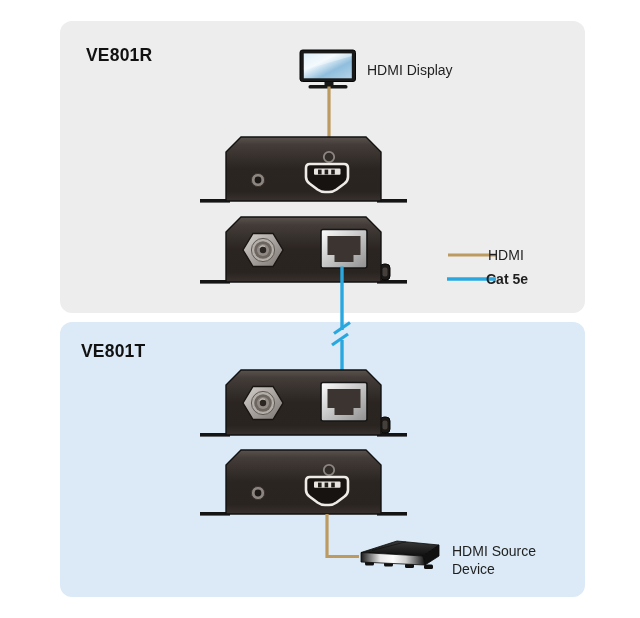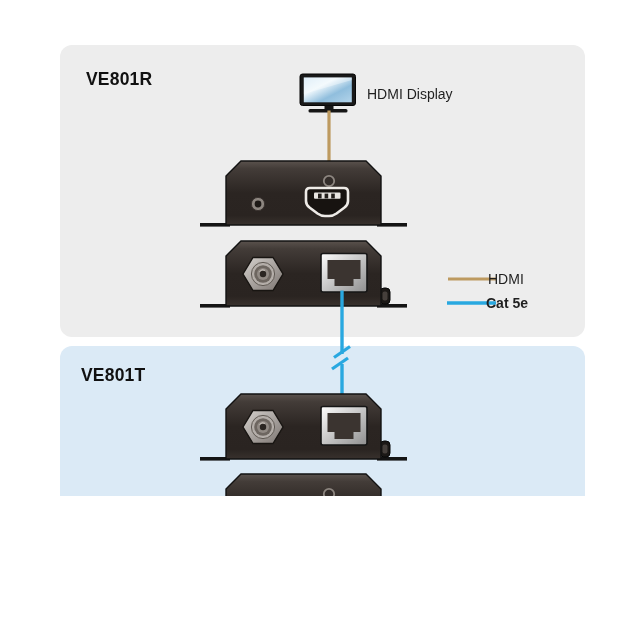--- a/index.html
+++ b/index.html
@@ -1,19 +1,18 @@
 <!DOCTYPE html>
 <html style="--cable-hdmi: #BD9A60; --cable-cat5e: #29A8E0; --panel-receiver: #EDEDED; --panel-transmitter: #DBEAF6; --device-body: #2E2825; --text: #1F1F1F;"><head>
 <meta charset="utf-8">
 <style>
   html,body{margin:0;padding:0;background:#ffffff;}
   #canvas{
-    position:relative;width:640px;height:472px;background:#ffffff;overflow:hidden;
+    position:relative;width:640px;height:618px;background:#ffffff;overflow:hidden;
     font-family:"Liberation Sans","DejaVu Sans",sans-serif;
-    margin-top:24px;
   }
   .panel{position:absolute;left:60px;width:525px;border-radius:12px;}
   #panel-receiver{top:21px;height:292px;background:var(--panel-receiver,#EDEDED);}
   #panel-transmitter{top:322px;height:275px;background:var(--panel-transmitter,#DBEAF6);}
   #gfx{position:absolute;left:0;top:0;z-index:2;}
   .txt{position:absolute;z-index:3;color:var(--text,#1F1F1F);}
   .section-title{font-size:17.5px;font-weight:bold;letter-spacing:.2px;color:#111;}
   .caption{font-size:14px;}
   #lbl-receiver{left:86px;top:45px;}
   #lbl-transmitter{left:81px;top:341px;text-align:center;}
@@ -150,13 +149,15 @@
 
     <line class="cable-hdmi" x1="448" y1="255" x2="496" y2="255" stroke-width="3"></line>
     <line class="cable-cat" x1="447" y1="279" x2="496" y2="279" stroke-width="3.4"></line>
   </svg>
 
   <div id="lbl-receiver" class="txt section-title">VE801R</div>
   <div id="lbl-transmitter" class="txt section-title">VE801T</div>
   <div id="lbl-display" class="txt caption">HDMI Display</div>
   <div id="lbl-legend-hdmi" class="txt caption">HDMI</div>
   <div id="lbl-legend-cat" class="txt caption">Cat 5e</div>
+  <div id="lbl-source" class="txt caption">HDMI Source
+Device</div>
 </div>
 
 </body></html>

